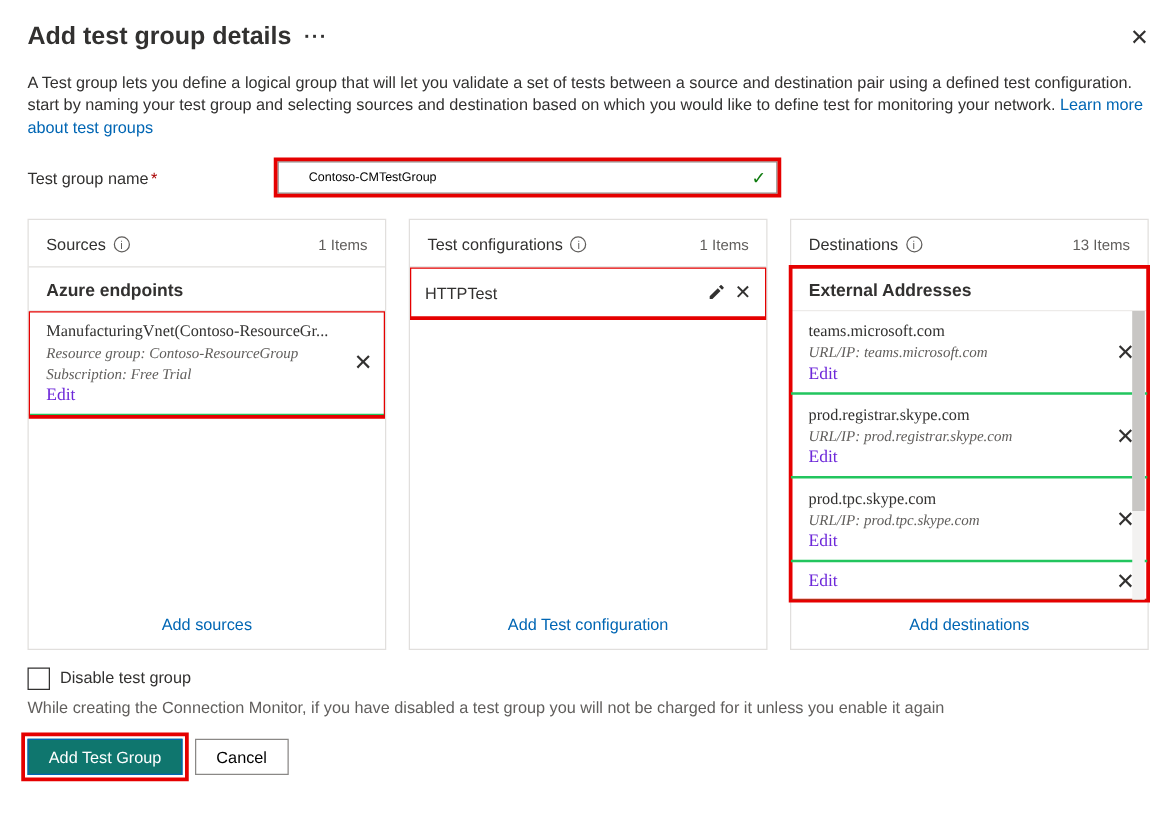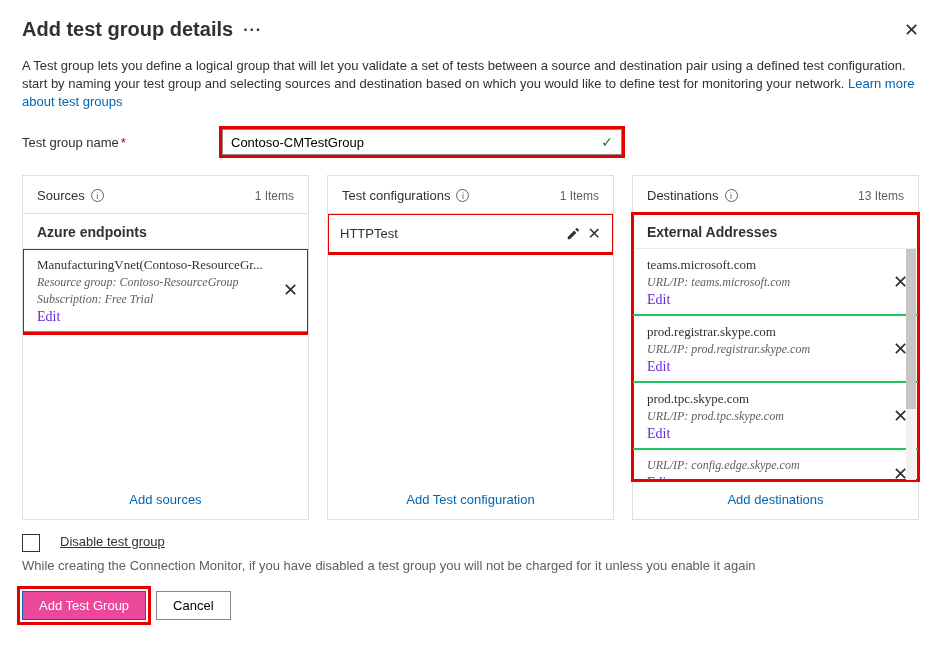--- a/index.html
+++ b/index.html
@@ -8,21 +8,21 @@
   .title { font-size: 20px; font-weight: 600; display: flex; align-items: center; gap: 10px; }
   .ellipsis { font-size: 16px; letter-spacing: 1px; color: #323130; cursor: pointer; }
   .close-x { font-size: 18px; cursor: pointer; font-weight: 300; }
   .desc { font-size: 13px; line-height: 18px; margin-bottom: 18px; }
   .link { color: #0066b4; cursor: pointer; }
   .form-row { display: flex; align-items: center; margin-bottom: 20px; }
   .form-label { width: 200px; font-size: 13px; }
   .req { color: #a80000; margin-left: 2px; }
   .input-wrap { position: relative; width: 400px; border: 1px solid #8a8886; height: 26px; display: flex; align-items: center; padding: 0 8px; }
   .input-wrap.highlight { outline: 3px solid #e50000; outline-offset: 0; }
-  .input-wrap input { border: none; outline: none; font-size: 13px; flex: 1; background: transparent; }
+  .input-wrap input { border: none; outline: none; font-size: 10px; flex: 1; background: transparent; margin-left: 16px; }
   .check { color: #107c10; font-size: 14px; }
   .columns { display: flex; gap: 18px; margin-bottom: 14px; border-radius: 22px; }
   .col { flex: 1; border: 1px solid #e1dfdd; display: flex; flex-direction: column; height: 345px; position: relative; min-width: 0; }
   .col-header { display: flex; align-items: center; justify-content: space-between; padding: 12px 14px 10px; border-bottom: 1px solid #e1dfdd; }
   .col-title { font-size: 13px; display: flex; align-items: center; gap: 6px; }
   .info-icon { display: inline-flex; width: 13px; height: 13px; border: 1px solid #605e5c; border-radius: 50%; align-items: center; justify-content: center; font-size: 9px; color: #605e5c; cursor: pointer; }
   .items-count { font-size: 12px; color: #605e5c; }
   .section-hdr { font-size: 14px; font-weight: 600; padding: 10px 14px 8px; border-bottom: 1px solid #edebe9; }
   .col-body { flex: 1; overflow-y: auto; position: relative; }
   .entry { padding: 8px 14px 6px; position: relative; border-bottom: 2px solid #22c55e; font-family: Liberation Serif, serif; }
@@ -33,26 +33,26 @@
   .row-x { position: absolute; right: 10px; top: 50%; transform: translateY(-50%); font-size: 18px; font-weight: 300; cursor: pointer; }
   .col-footer { text-align: center; padding: 12px 0; }
   .col-footer .link { font-size: 13px; }
   .config-row { display: flex; align-items: center; justify-content: space-between; padding: 10px 12px; }
   .config-row.red-highlight { outline: 3px solid #e50000; outline-offset: -1px; }
   .config-actions { display: flex; gap: 8px; align-items: center; }
   .pencil { cursor: pointer; width: 14px; height: 14px; }
   .scroll-hint { position: absolute; right: 2px; top: 0; bottom: 0; width: 10px; background: #f3f2f1; }
   .scroll-thumb { position: absolute; right: 2px; top: 0; width: 10px; height: 160px; background: #c8c6c4; }
   .dest-body-highlight { outline: 3px solid #e50000; outline-offset: -1px; margin: 0; }
-  .checkbox-row { display: flex; align-items: flex-start; gap: 20px; margin-bottom: 6px; text-decoration: underline; }
+  .checkbox-row { display: flex; align-items: flex-start; gap: 8px; margin-bottom: 6px; }
   .checkbox { width: 18px; height: 18px; border: 1px solid #323130; cursor: pointer; flex-shrink: 0; }
   .hint { font-size: 13px; color: #605e5c; margin-bottom: 18px; margin-left: 0; }
   .btn-row { display: flex; gap: 10px; }
   .btn { padding: 6px 16px; font-size: 13px; cursor: pointer; border: 1px solid #8a8886; background: #fff; }
-  .btn.primary { background: #ec4899; color: #fff; border-color: #0066b4; }
+  .btn.primary { background: #0f766e; color: #fff; border-color: #0066b4; }
   .btn.primary.red-hl { outline: 3px solid #e50000; outline-offset: 2px; }
 </style>
 </head>
 <body>
 
 <div class="header">
   <div class="title">
     <span>Add test group details</span>
     <span class="ellipsis">···</span>
   </div>
@@ -145,21 +145,20 @@
           <div class="edit-link">Edit</div>
           <span class="row-x">✕</span>
         </div>
         <div class="entry">
           <div class="entry-title">prod.tpc.skype.com</div>
           <div class="entry-sub">URL/IP: prod.tpc.skype.com</div>
           <div class="edit-link">Edit</div>
           <span class="row-x">✕</span>
         </div>
         <div class="entry">
-          <div class="entry-sub">URL/IP: config.edge.skype.com</div>
           <div class="edit-link">Edit</div>
           <span class="row-x">✕</span>
         </div>
         <div class="scroll-hint"></div>
         <div class="scroll-thumb"></div>
       </div>
     </div>
     <div class="col-footer">
       <span class="link">Add destinations</span>
     </div>

